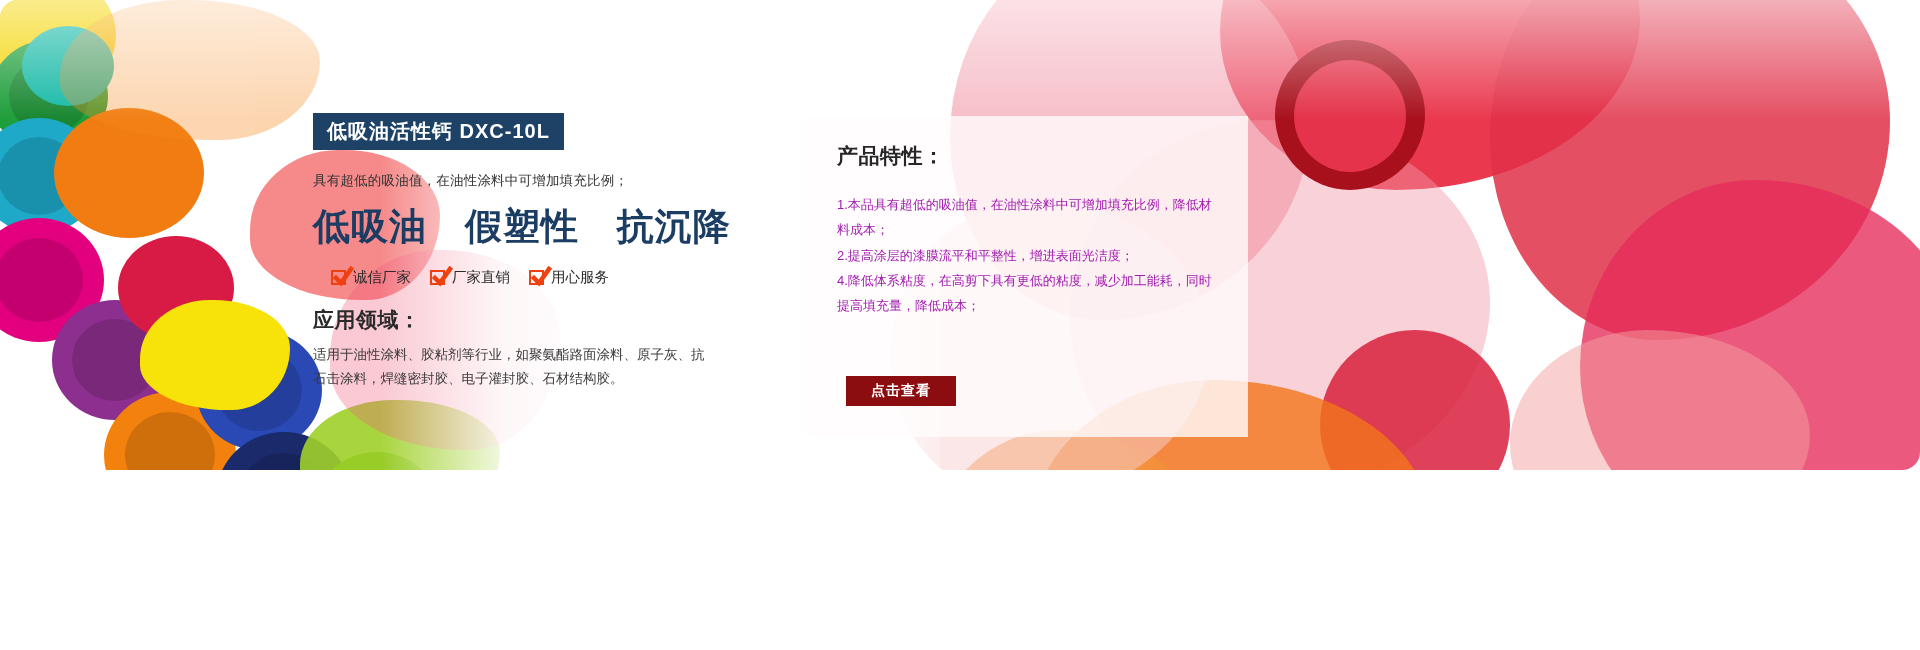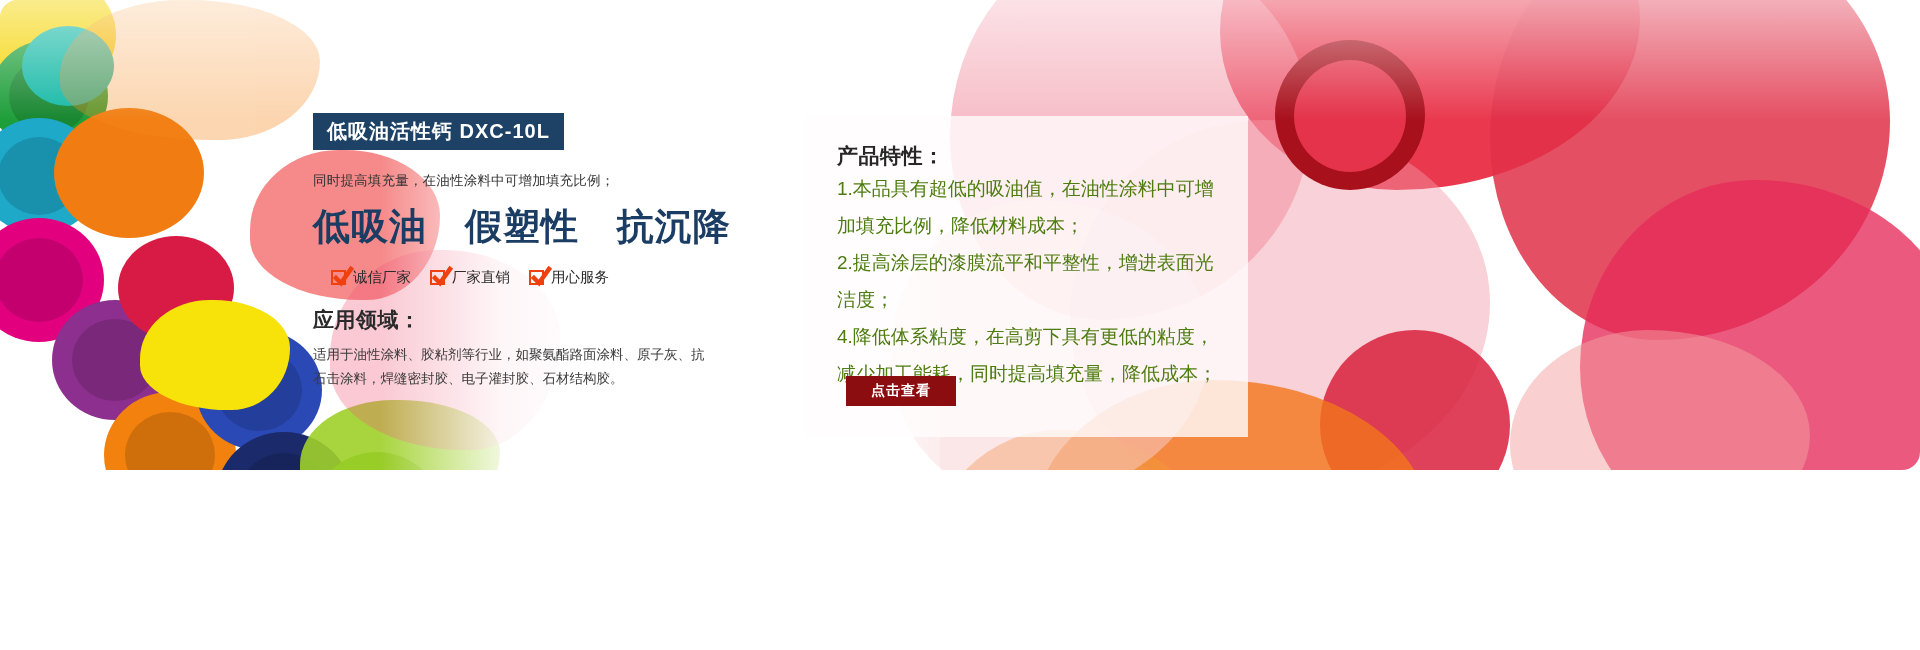--- a/index.html
+++ b/index.html
@@ -171,23 +171,24 @@
     z-index: 20;
     padding: 26px 30px 12px 32px;
   }
   .panel-title {
     font-size: 21px;
     font-weight: bold;
     color: #262626;
     letter-spacing: 0.5px;
   }
   .panel-list {
-    font-size: 19px;
+    margin-top: 22px;
+    font-size: 13px;
     line-height: 1.95;
-    color: #4d7c0f;
+    color: #a21caf;
   }
   .panel-list div { white-space: normal; }
   .cta {
     position: absolute;
     left: 846px; top: 376px;
     width: 110px; height: 30px;
     background: #8c0d10;
     color: #ffffff;
     font-size: 14px;
     font-weight: bold;
@@ -242,21 +243,21 @@
     <div class="rsplash" style="left:0px;top:200px;width:320px;height:300px;background:#f7cdd2;opacity:.5;"></div>
   </div>
 
   <div class="fade-mid"></div>
   <div class="fade-top"></div>
 
   <div class="content-left">
 
     <div class="title-badge">低吸油活性钙 DXC-10L</div>
 
-    <div class="subline">同时提高填充量，在油性涂料中可增加填充比例；</div>
+    <div class="subline">具有超低的吸油值，在油性涂料中可增加填充比例；</div>
 
     <div class="headline">
       <span>低吸油</span>
       <span>假塑性</span>
       <span>抗沉降</span>
     </div>
 
     <div class="check-row">
       <div class="check-item">
         <span class="check-box">

